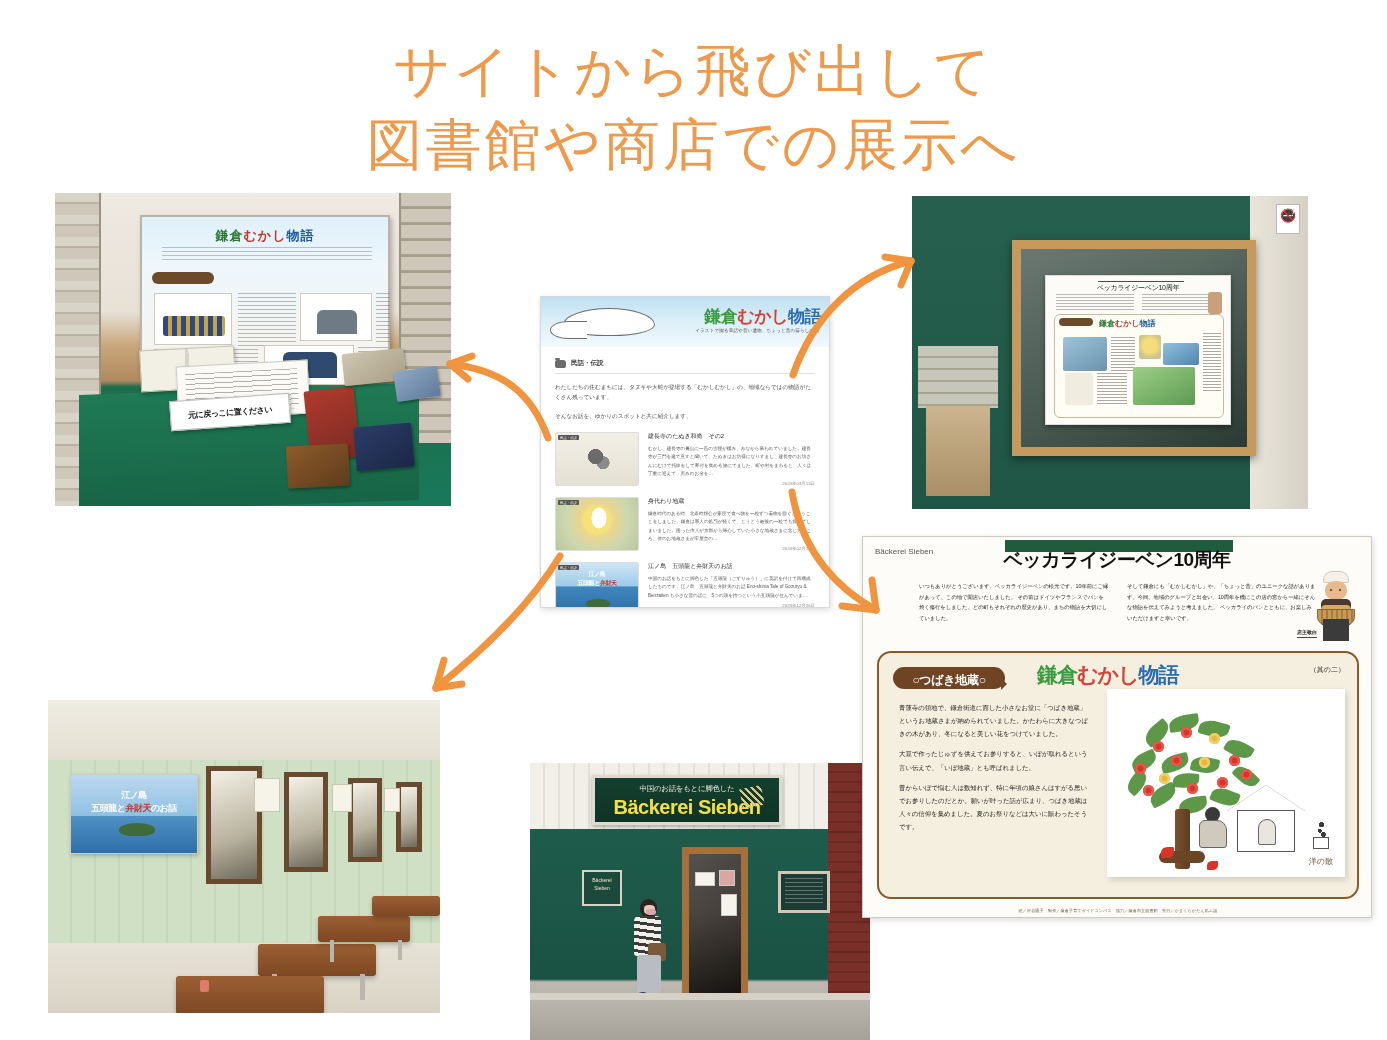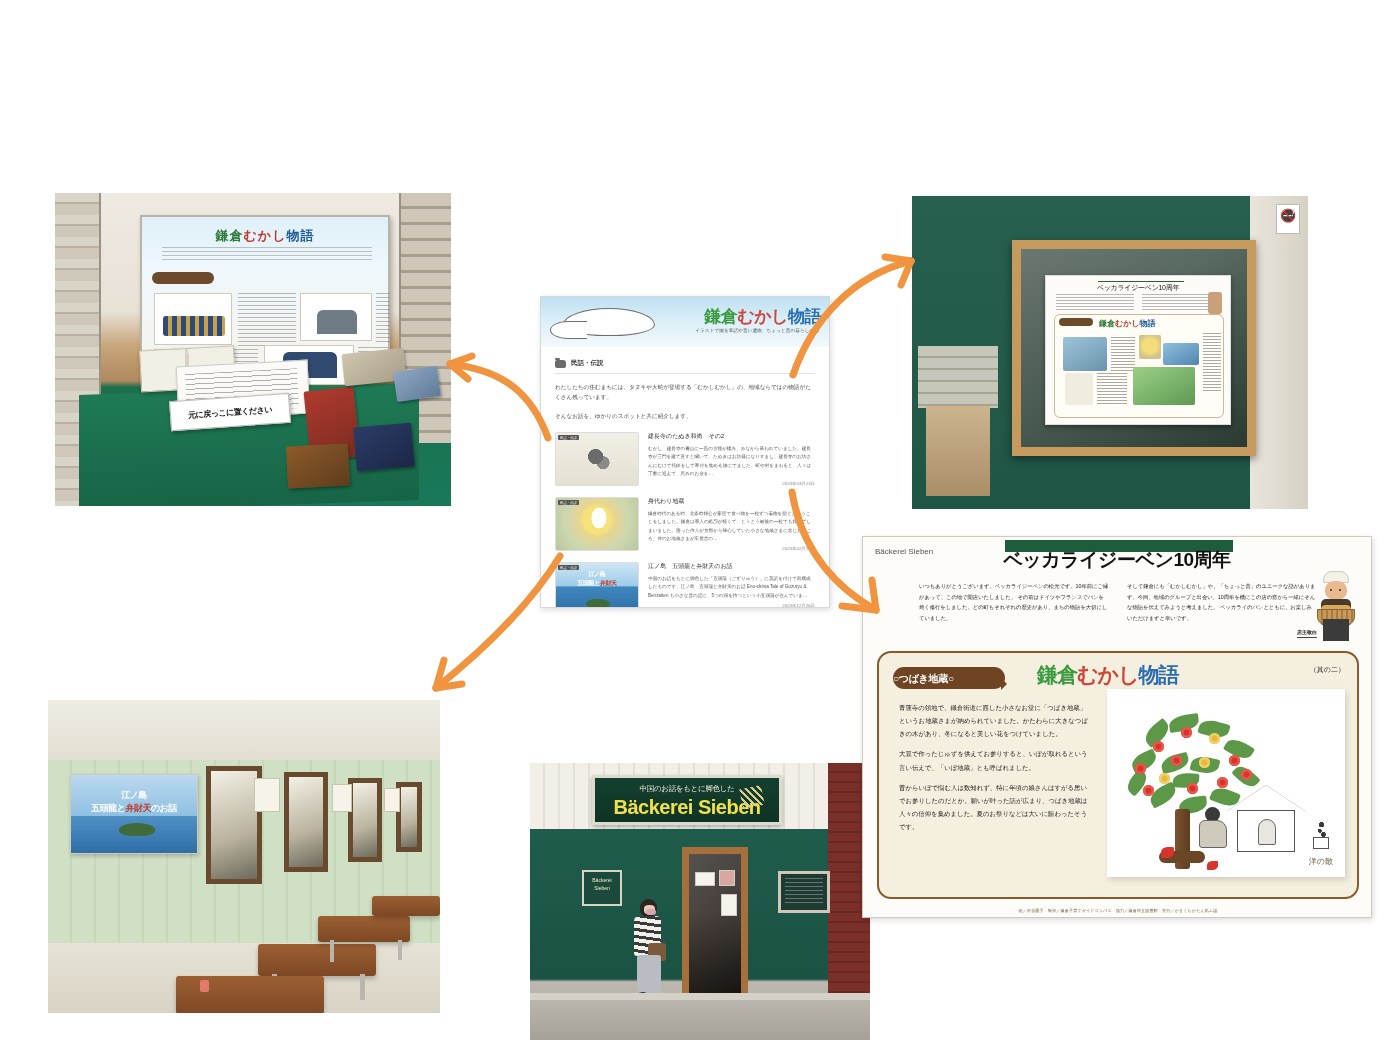--- a/index.html
+++ b/index.html
@@ -242,21 +242,21 @@
   .bkr-basket { position:absolute; left:4px; top:38px; width:38px; height:16px;
      background: repeating-linear-gradient(90deg,#c79a5a 0 3px,#a87c40 3px 5px);
      border-radius:0 0 8px 8px; border:1px solid #8a6330; }
   .bkr-bread { position:absolute; left:8px; top:34px; width:30px; height:9px;
      background:#d9a95e; border-radius:6px; }
 
   .ps-card { position:absolute; left:14px; top:114px; width:482px; height:248px;
      background:#f5efe0; border:2px solid #8a5a2a; border-radius:14px; }
   .ps-ribbon { position:absolute; left:14px; top:14px; width:112px; height:22px;
      background:#6e4423; border-radius:11px; }
-  .ps-ribbon span { display:block; text-align:left; color:#fff; font-size:10px;
+  .ps-ribbon span { display:block; text-align:center; color:#fff; font-size:12px;
      font-weight:700; padding-top:5px; letter-spacing:-.3px; }
   .ps-ribbon::after { content:""; position:absolute; right:-8px; top:11px;
      border:6px solid transparent; border-left-color:#6e4423; }
   .ps-logo { position:absolute; left:158px; top:8px; font-size:21px; font-weight:700;
      letter-spacing:-1px; }
   .ps-logo .g{color:#3a9a3f}.ps-logo .r{color:#d0453a}.ps-logo .b{color:#2a6db0}
   .ps-no { position:absolute; right:12px; top:12px; font-size:7px; color:#333; }
   .ps-text { position:absolute; left:20px; top:48px; width:192px;
      font-size:6.4px; line-height:2.05; color:#1b1b1b; }
   .ps-text p { margin-bottom:7px; }
@@ -298,20 +298,22 @@
 
   
   .arrow { position:absolute; pointer-events:none; }
   .arrow path { fill:none; stroke:#F0943F; stroke-width:7; stroke-linecap:round; stroke-linejoin:round; }
 </style>
 </head>
 <body>
 
 <div id="slide">
 
+  <div id="title">サイトから飛び出して
+図書館や商店での展示へ</div>
 
   <div class="photo" id="photo-library">
     <div class="inner">
       <div class="lib-shelf-l"></div>
       <div class="lib-shelf-r"></div>
 
       <div class="lib-board">
         <div class="lib-board-title">
           <span class="lbt-a">鎌倉</span><span class="lbt-b">むかし</span><span class="lbt-d">物語</span>
         </div>

